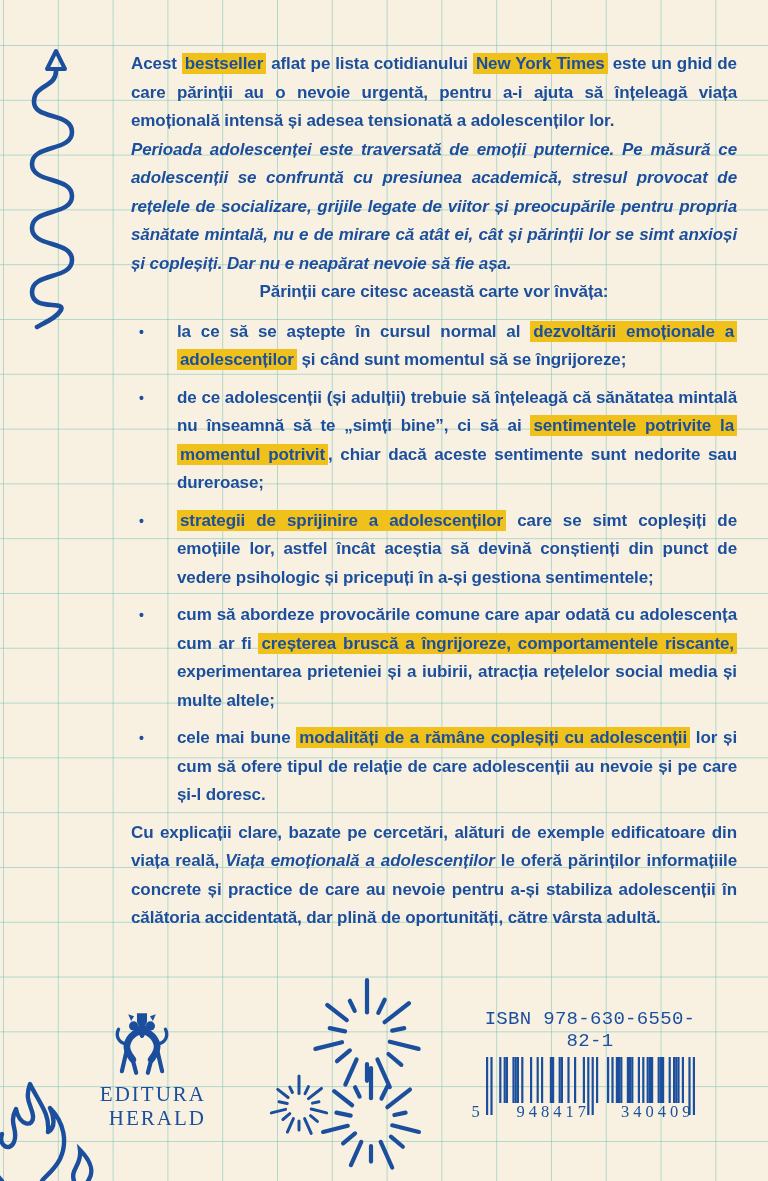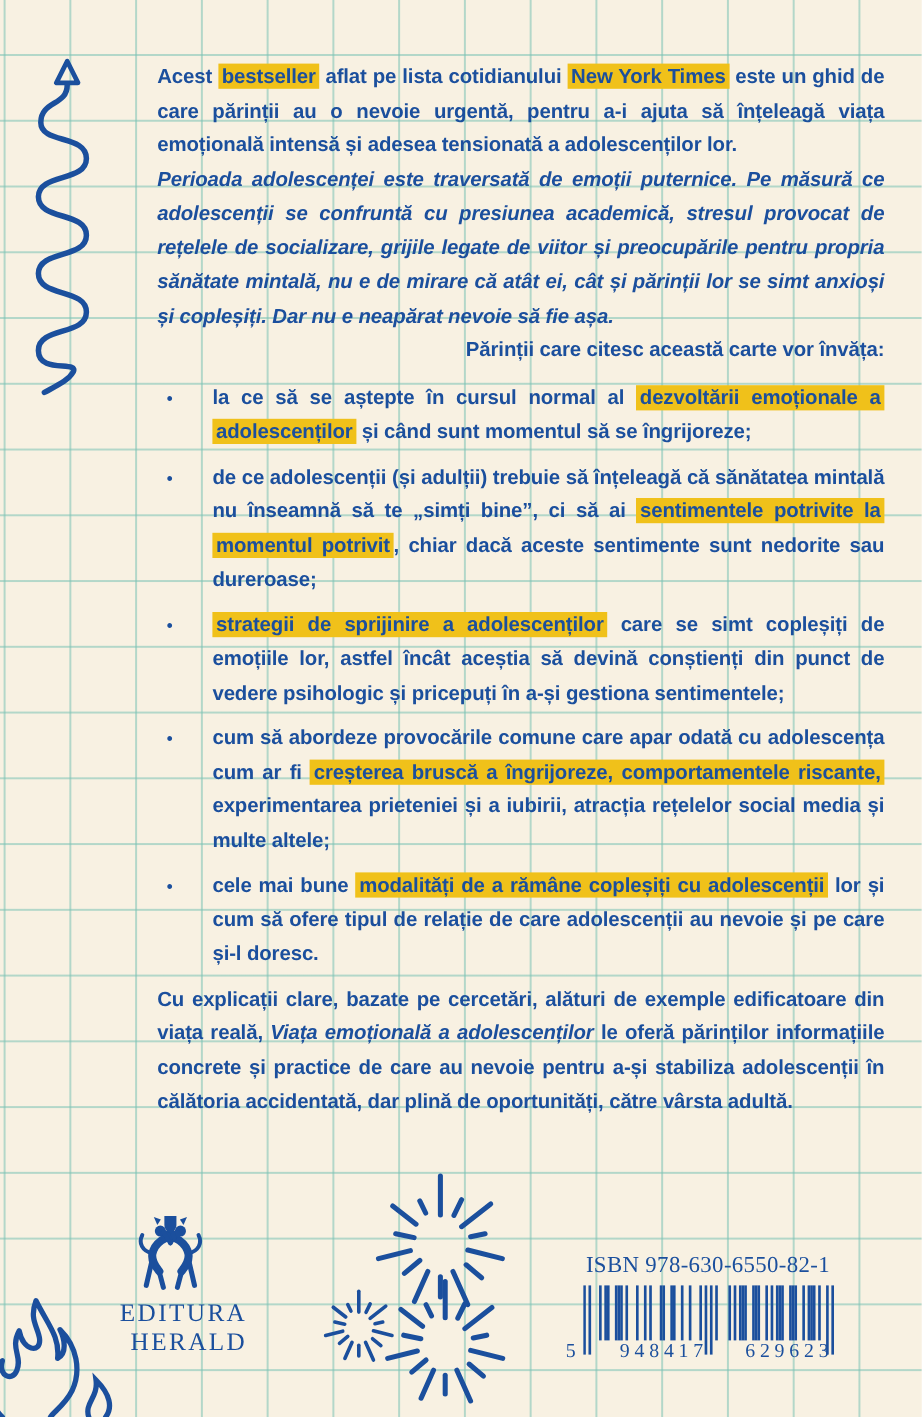--- a/index.html
+++ b/index.html
@@ -23,42 +23,42 @@
     color:var(--blue);
   }
   .content{
     position:absolute;left:86px;top:50px;width:606px;
     font-size:17px;line-height:28.5px;font-weight:bold;
     text-align:justify;letter-spacing:-0.1px;hyphens:none;margin-left:45px;
   }
   .content p{margin:0;}
   .p-intro{margin-bottom:9px;}
   .p-second{margin-bottom:15px;font-style:italic;}
-  .list-heading{margin:0 0 11px 0;font-size:17px;font-weight:bold;text-align:right;}
+  .list-heading{margin:0 0 11px 0;font-size:17px;font-weight:bold;text-align:center;}
   ul.points{list-style:none;margin:0;padding:0;}
   ul.points li{position:relative;padding-left:46px;margin-bottom:9px;}
   .dot{position:absolute;left:8px;top:0;font-size:14px;line-height:28.5px;}
   .p-closing{margin-top:7px;}
   .hl{background:var(--hl);padding:1px 3px;box-decoration-break:clone;-webkit-box-decoration-break:clone;}
   .it{font-style:italic;}
   .doodle{position:absolute;pointer-events:none;}
   .squiggle{left:20px;top:48px;}
   .fireworks{left:243px;top:972px;}
   .flame{left:-14px;top:1080px;}
   .publisher{position:absolute;left:86px;top:1010px;width:120px;text-align:right;}
   .emblem{display:block;margin-left:14px;}
   .publisher-name{
     font-family:"Liberation Serif","DejaVu Serif",serif;
     font-size:21px;line-height:1.12;letter-spacing:2px;
     color:var(--blue);margin-top:6px;
   }
   .isbn-block{position:absolute;left:482px;top:1008px;width:216px;text-align:center;}
   .isbn-label{
-    font-family:Liberation Serif, serif;
-    font-size:19px;letter-spacing:.3px;color:var(--blue);margin-top:36px;
+    font-family:Liberation Mono, monospace;
+    font-size:19px;letter-spacing:.3px;color:var(--blue);
   }
   .barcode-wrap{position:relative;width:209px;margin:5px auto 0;}
   .barcode-wrap svg{display:block;}
   .barcode-digits{
     display:flex;align-items:flex-end;margin-top:-13px;margin-left:-14px;
     font-family:"Liberation Serif","DejaVu Serif",serif;
     font-size:16.5px;color:var(--blue);
   }
   .barcode-digits .lead{flex:none;width:14px;text-align:left;}
   .barcode-digits .grp{flex:1;text-align:right;letter-spacing:4px;}
@@ -220,18 +220,18 @@
           <rect x="187.0" y="0" width="2.2" height="46" fill="#1b4f9d"></rect>
           <rect x="189.2" y="0" width="2.2" height="46" fill="#1b4f9d"></rect>
           <rect x="191.4" y="0" width="2.2" height="46" fill="#1b4f9d"></rect>
           <rect x="195.8" y="0" width="2.2" height="46" fill="#1b4f9d"></rect>
           <rect x="202.4" y="0" width="2.2" height="58" fill="#1b4f9d"></rect>
           <rect x="206.8" y="0" width="2.2" height="58" fill="#1b4f9d"></rect>
         </svg>
       <div class="barcode-digits">
         <span class="lead">5</span>
         <span class="grp">948417</span>
-        <span class="grp">629623</span>
+        <span class="grp">340409</span>
       </div>
     </div>
   </div>
 
 </div>
 
 </body></html>

